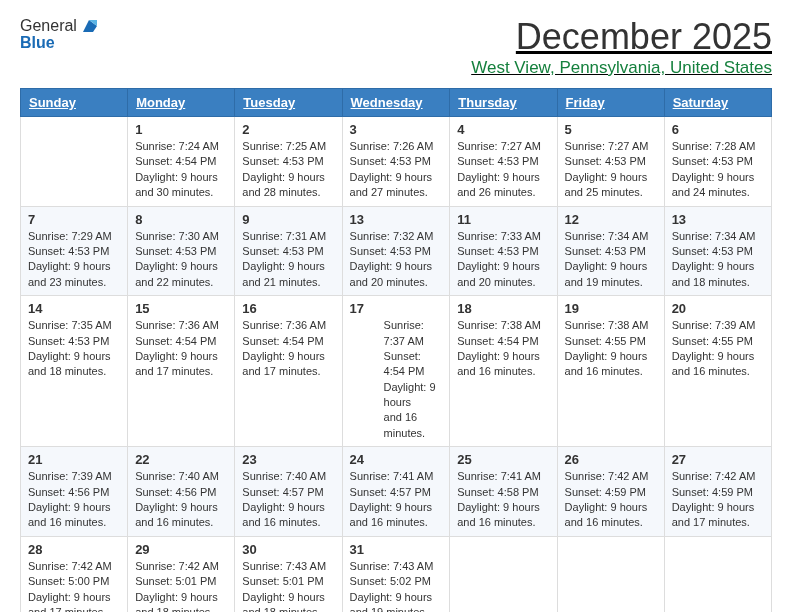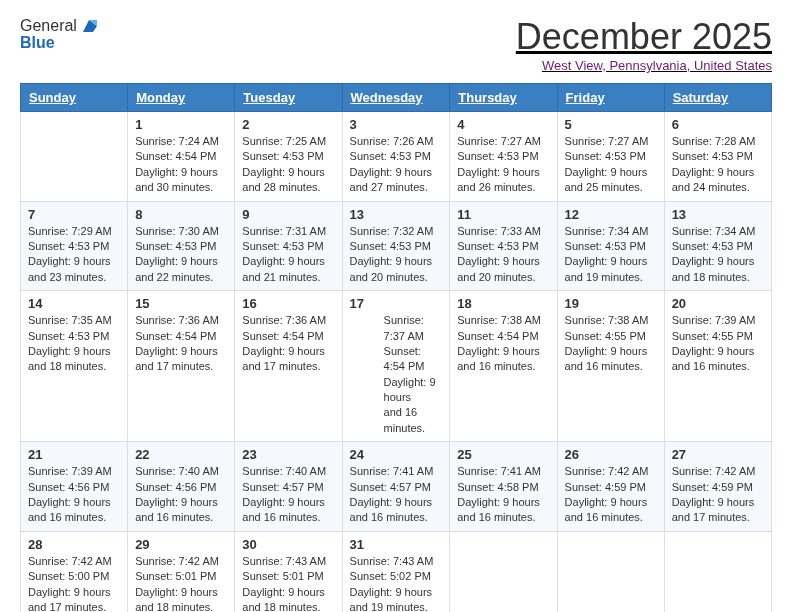--- a/index.html
+++ b/index.html
@@ -26,22 +26,22 @@
     .title-block {
       text-align: right;
       text-decoration: underline;
     }
     .month-title {
       font-size: 36px;
       color: #333;
       font-weight: normal;
     }
     .location {
-      font-size: 13px;
-      color: #701a75;
+      font-size: 17px;
+      color: #15803d;
     }
     .calendar {
       width: 100%;
       border-collapse: collapse;
       border: 1px solid #ccc;
     }
     .calendar th {
       background-color: #3a7fc1;
       color: #fff;
       text-align: left;

